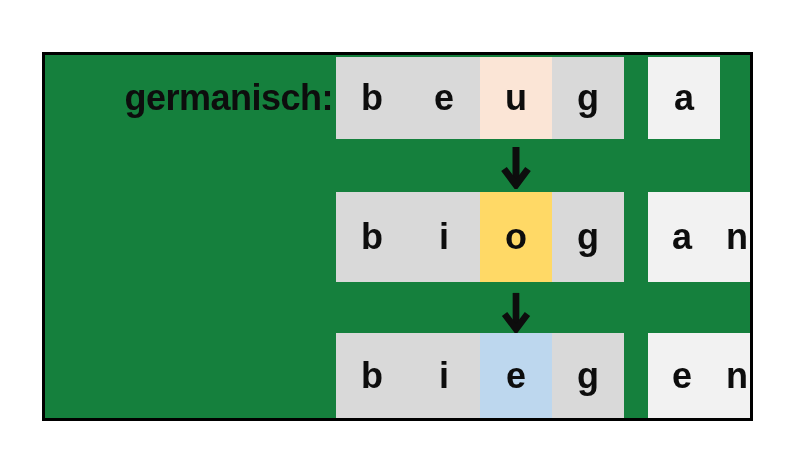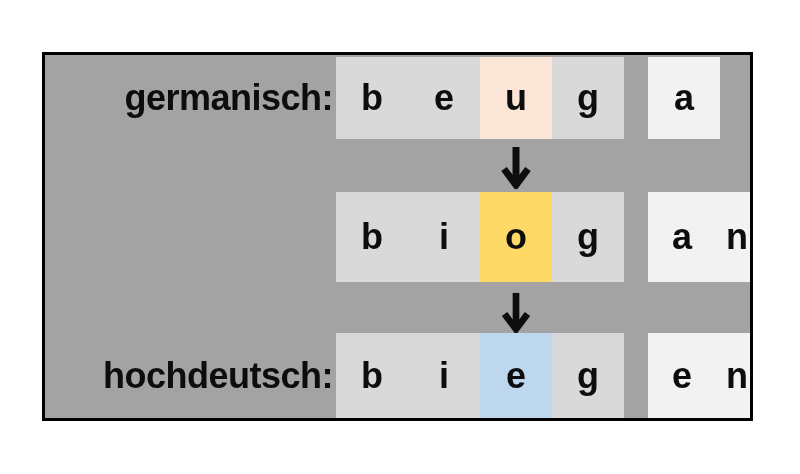--- a/index.html
+++ b/index.html
@@ -15,21 +15,21 @@
     background: #ffffff;
     overflow: hidden;
   }
   .box {
     position: absolute;
     left: 42px;
     top: 52px;
     width: 705px;
     height: 363px;
     border: 3px solid #000000;
-    background: #a3a3a3;
+    background: #15803d;
     overflow: hidden;
   }
   .strip {
     position: absolute;
     left: 0;
     width: 100%;
   }
   .strip.r1 { top: 2px;   height: 82px; }
   .strip.r2 { top: 137px; height: 90px; }
   .strip.r3 { top: 278px; height: 85px; }
@@ -134,21 +134,20 @@
     </div>
 
     <div class="arrow a2">
       <svg viewBox="0 0 32 44" xmlns="http://www.w3.org/2000/svg">
         <path d="M16 2 L16 36" stroke="#0d0d0d" stroke-width="7" fill="none"></path>
         <path d="M4 24 L16 40 L28 24" stroke="#0d0d0d" stroke-width="7" fill="none"></path>
       </svg>
     </div>
 
     <div class="strip r3">
-      <div class="row-label">hochdeutsch:</div>
       <div class="stem-block">
         <div class="cell" style="background: rgb(217, 217, 217);">b</div>
         <div class="cell" style="background: rgb(217, 217, 217);">i</div>
         <div class="cell" style="background: rgb(189, 215, 238);">e</div>
         <div class="cell" style="background: rgb(217, 217, 217);">g</div>
       </div>
       <div class="suffix-block two" style="background: rgb(242, 242, 242);">
         <div class="suffix-letter p1">e</div>
         <div class="suffix-letter p2">n</div>
       </div>

